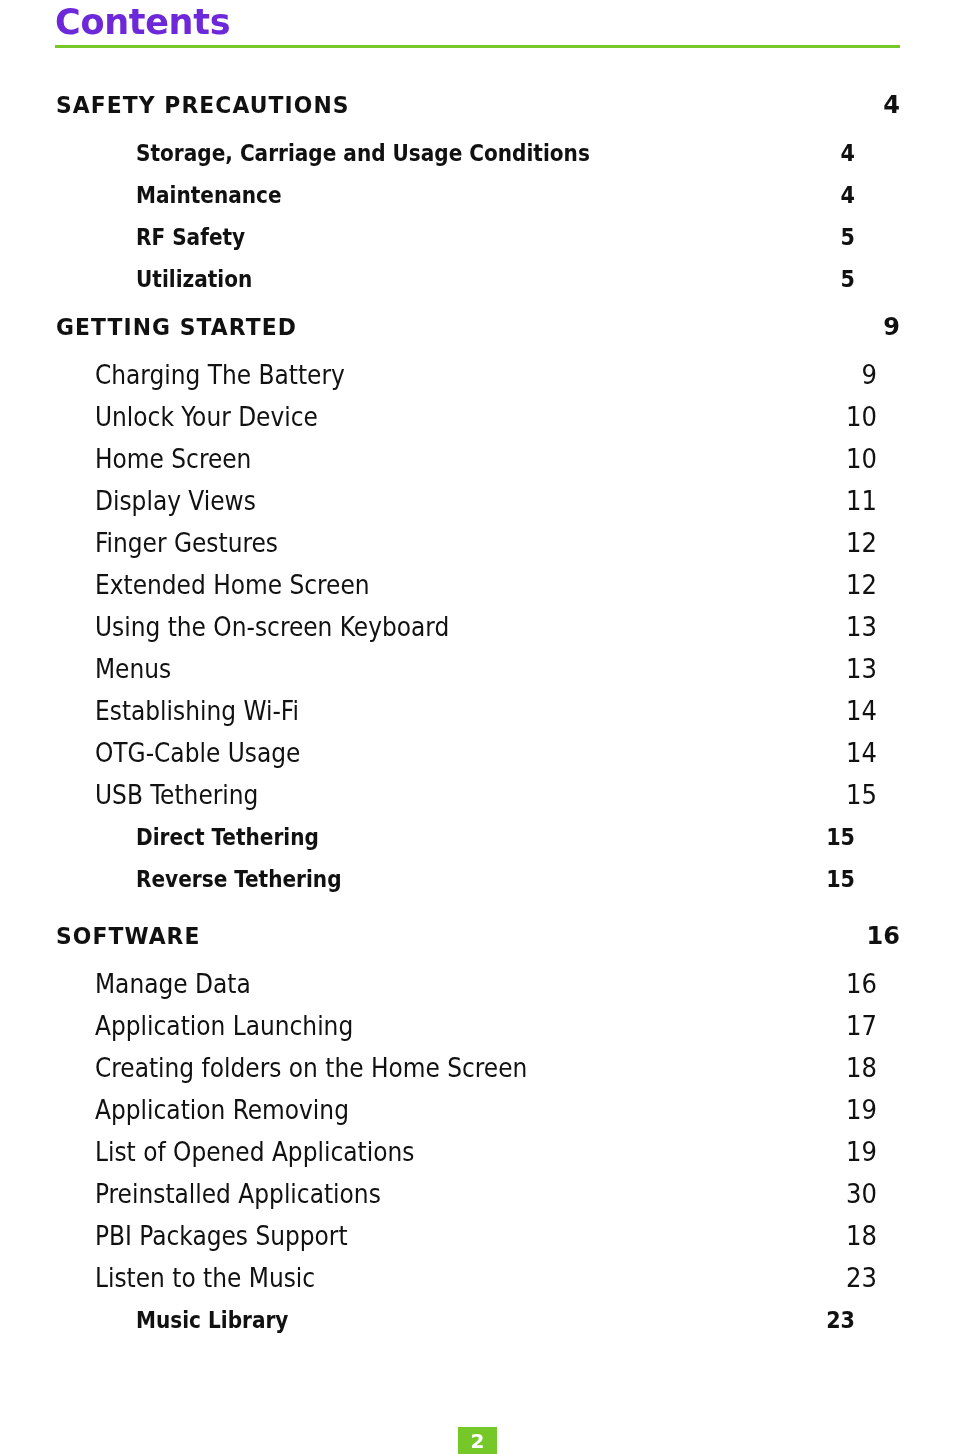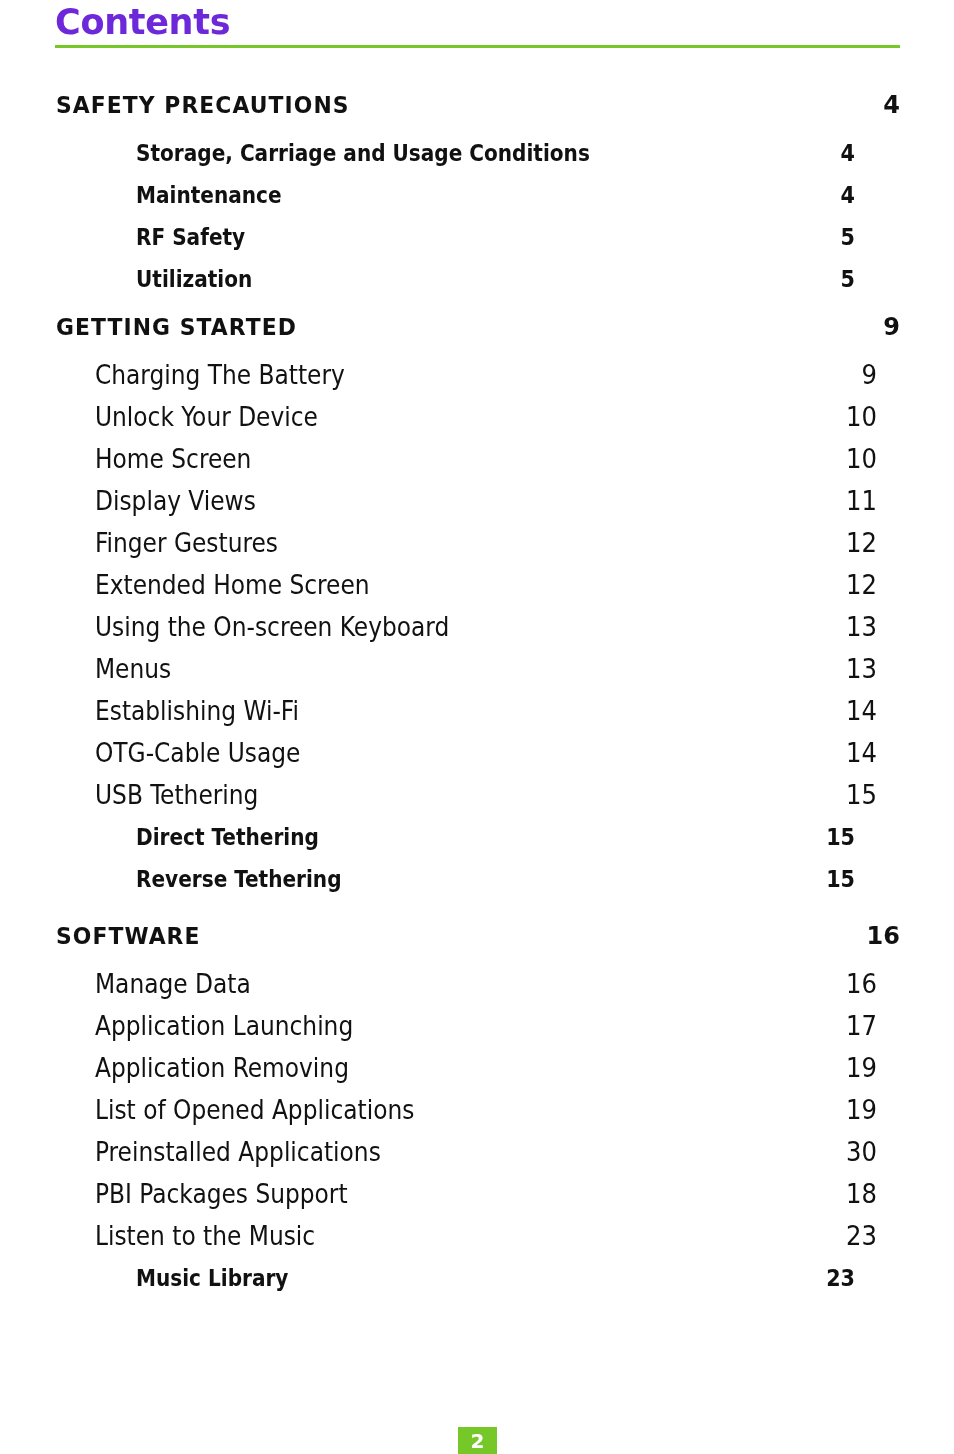--- a/index.html
+++ b/index.html
@@ -238,20 +238,24 @@
   </div>
   <div class="toc-row lvl2">
     <span class="label">Manage Data</span>
     <span class="pageno">16</span>
   </div>
   <div class="toc-row lvl2">
     <span class="label">Application Launching</span>
     <span class="pageno">17</span>
   </div>
   <div class="toc-row lvl2">
+    <span class="label">Creating folders on the Home Screen</span>
+    <span class="pageno">18</span>
+  </div>
+  <div class="toc-row lvl2">
     <span class="label">Application Removing</span>
     <span class="pageno">19</span>
   </div>
   <div class="toc-row lvl2">
     <span class="label">List of Opened Applications</span>
     <span class="pageno">19</span>
   </div>
   <div class="toc-row lvl2">
     <span class="label">Preinstalled Applications</span>
     <span class="pageno">30</span>

